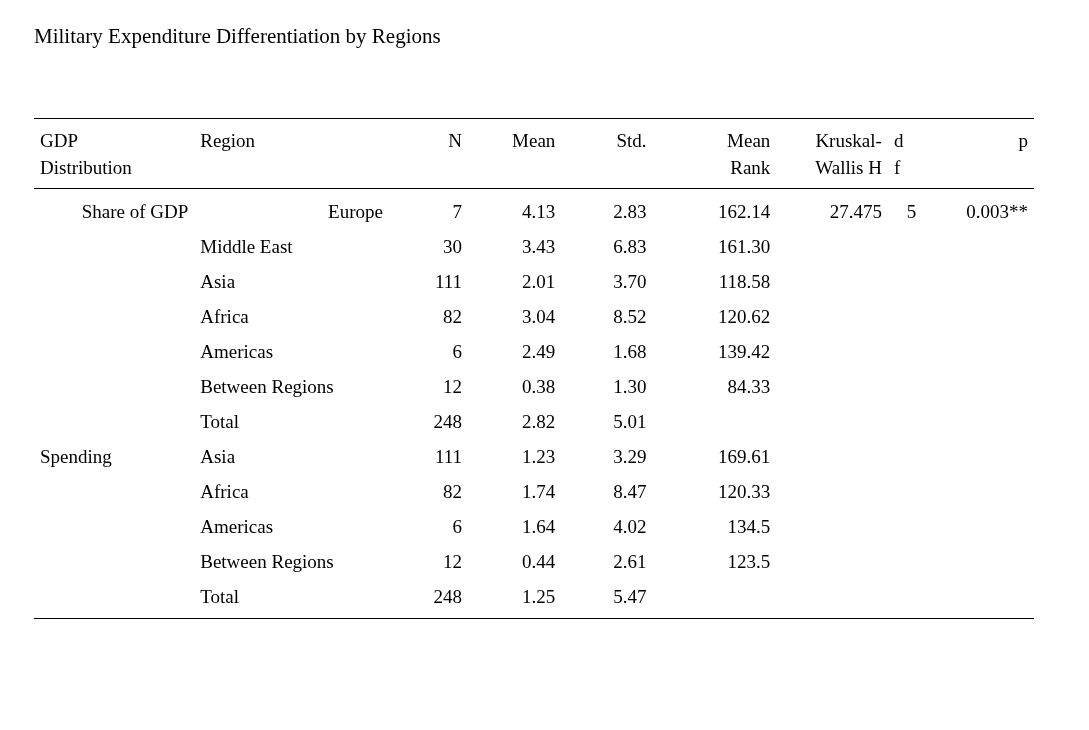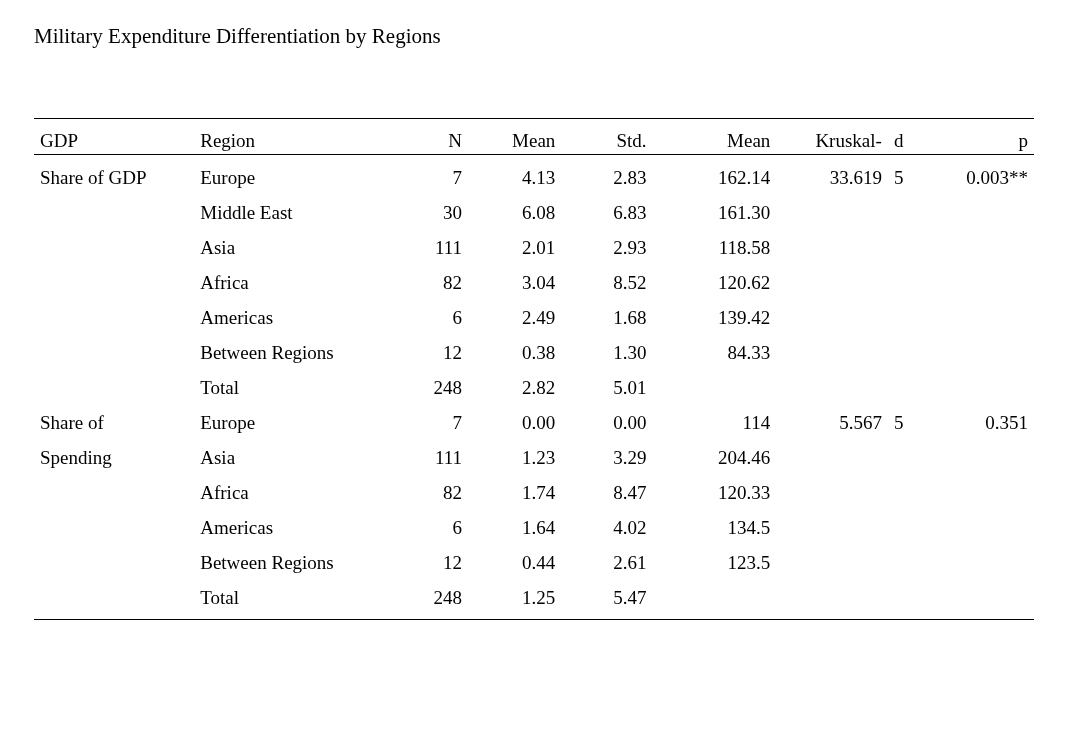--- a/index.html
+++ b/index.html
@@ -53,20 +53,21 @@
     padding: 1px 6px;
     vertical-align: top;
     line-height: 25px;
   }
   table.stat thead tr.hdr-bot th {
     padding-bottom: 8px;
   }
   table.stat tbody tr.first-body td {
     border-top: 1.2px solid #000;
     padding-top: 10px;
+    text-align: right;
   }
   table.stat tbody td {
     padding: 5px 6px;
     line-height: 25px;
     vertical-align: top;
   }
   table.stat tbody tr.last-body td {
     padding-bottom: 9px;
     border-bottom: 1.6px solid #000;
   }
@@ -108,51 +109,62 @@
           <th class="c-left">GDP</th>
           <th class="c-left">Region</th>
           <th class="c-right">N</th>
           <th class="c-right">Mean</th>
           <th class="c-right">Std.</th>
           <th class="c-right">Mean</th>
           <th class="c-right nowrap">Kruskal-</th>
           <th class="c-left">d</th>
           <th class="c-right">p</th>
         </tr>
+        <tr class="hdr-bot">
+          <th class="c-left">Distribution</th>
+          <th class="c-left"></th>
+          <th class="c-right"></th>
+          <th class="c-right"></th>
+          <th class="c-right"></th>
+          <th class="c-right">Rank</th>
+          <th class="c-right nowrap">Wallis H</th>
+          <th class="c-left">f</th>
+          <th class="c-right"></th>
+        </tr>
       </thead>
       <tbody>
 
         <tr class="first-body">
           <td class="c-left">Share of GDP</td>
           <td class="c-left">Europe</td>
           <td class="c-right">7</td>
           <td class="c-right">4.13</td>
           <td class="c-right">2.83</td>
           <td class="c-right">162.14</td>
-          <td class="c-right">33.619</td>
+          <td class="c-right">27.475</td>
           <td class="c-left">5</td>
           <td class="c-right">0.003**</td>
         </tr>
         <tr>
           <td class="c-left"></td>
           <td class="c-left">Middle East</td>
           <td class="c-right">30</td>
-          <td class="c-right">6.08</td>
+          <td class="c-right">3.43</td>
           <td class="c-right">6.83</td>
           <td class="c-right">161.30</td>
           <td class="c-right"></td>
           <td class="c-left"></td>
           <td class="c-right"></td>
         </tr>
         <tr>
           <td class="c-left"></td>
           <td class="c-left">Asia</td>
           <td class="c-right">111</td>
           <td class="c-right">2.01</td>
-          <td class="c-right">2.93</td>
+          <td class="c-right">3.70</td>
           <td class="c-right">118.58</td>
           <td class="c-right"></td>
           <td class="c-left"></td>
           <td class="c-right"></td>
         </tr>
         <tr>
           <td class="c-left"></td>
           <td class="c-left">Africa</td>
           <td class="c-right">82</td>
           <td class="c-right">3.04</td>
@@ -190,37 +202,26 @@
           <td class="c-right">248</td>
           <td class="c-right">2.82</td>
           <td class="c-right">5.01</td>
           <td class="c-right"></td>
           <td class="c-right"></td>
           <td class="c-left"></td>
           <td class="c-right"></td>
         </tr>
 
         <tr>
-          <td class="c-left">Share of</td>
-          <td class="c-left">Europe</td>
-          <td class="c-right">7</td>
-          <td class="c-right">0.00</td>
-          <td class="c-right">0.00</td>
-          <td class="c-right">114</td>
-          <td class="c-right">5.567</td>
-          <td class="c-left">5</td>
-          <td class="c-right">0.351</td>
-        </tr>
-        <tr>
           <td class="c-left">Spending</td>
           <td class="c-left">Asia</td>
           <td class="c-right">111</td>
           <td class="c-right">1.23</td>
           <td class="c-right">3.29</td>
-          <td class="c-right">204.46</td>
+          <td class="c-right">169.61</td>
           <td class="c-right"></td>
           <td class="c-left"></td>
           <td class="c-right"></td>
         </tr>
         <tr>
           <td class="c-left"></td>
           <td class="c-left">Africa</td>
           <td class="c-right">82</td>
           <td class="c-right">1.74</td>
           <td class="c-right">8.47</td>

